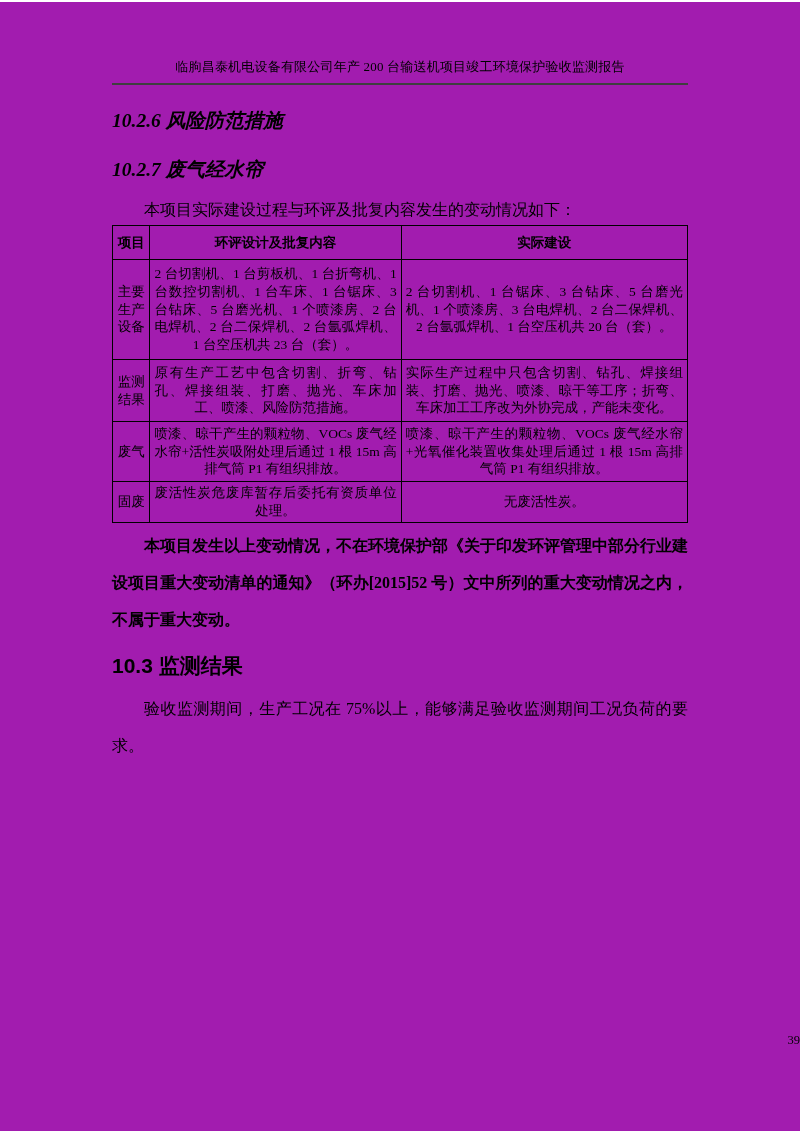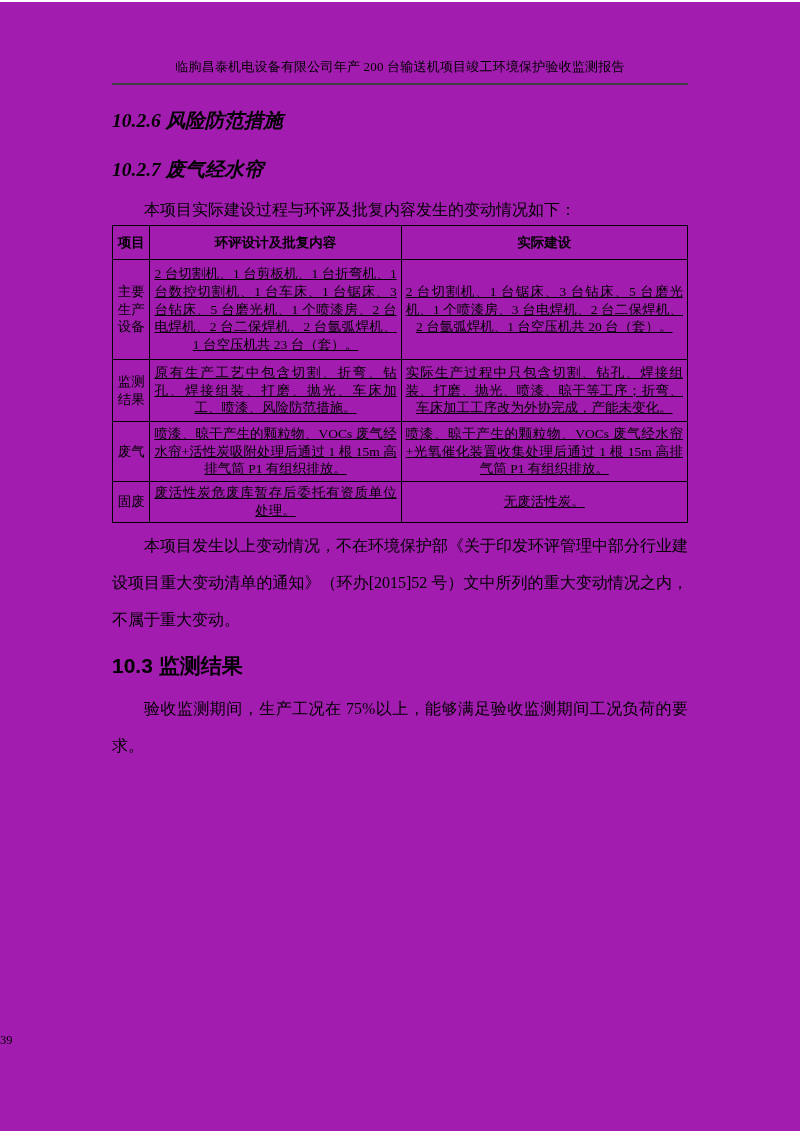--- a/index.html
+++ b/index.html
@@ -40,21 +40,21 @@
   }
   .h3b { margin-top: 34px; }
   .para {
     font-size: 16px;
     line-height: 37px;
     text-align: justify;
     text-indent: 2em;
     margin-top: 6px;
   }
   .para-intro { margin-top: 12px; line-height: 30px; }
-  .para-after { margin-top: 4px; }
+  .para-after { margin-top: 4px; font-weight: bold; }
   .para-last { margin-top: 10px; }
   .table-caption {
     margin-top: 6px;
     margin-bottom: 6px;
     text-align: center;
     font-weight: bold;
     font-size: 14px;
     line-height: 22px;
   }
   table.change-table {
@@ -74,28 +74,27 @@
     text-align: center;
     height: 29px;
   }
   .change-table td.cell-item {
     text-align: center;
     padding: 2px 2px;
   }
   .change-table td.cell-content {
     text-align: justify;
     text-align-last: center;
-    text-decoration: underline;
   }
   .page-number {
     position: absolute;
     left: 0;
     right: 0;
     top: 1031px;
-    text-align: left;
+    text-align: right;
     font-size: 12.5px;
   }
 </style>
 </head>
 <body>
 
 <div class="page">
 
   <div class="doc-header">临朐昌泰机电设备有限公司年产 200 台输送机项目竣工环境保护验收监测报告</div>
 

